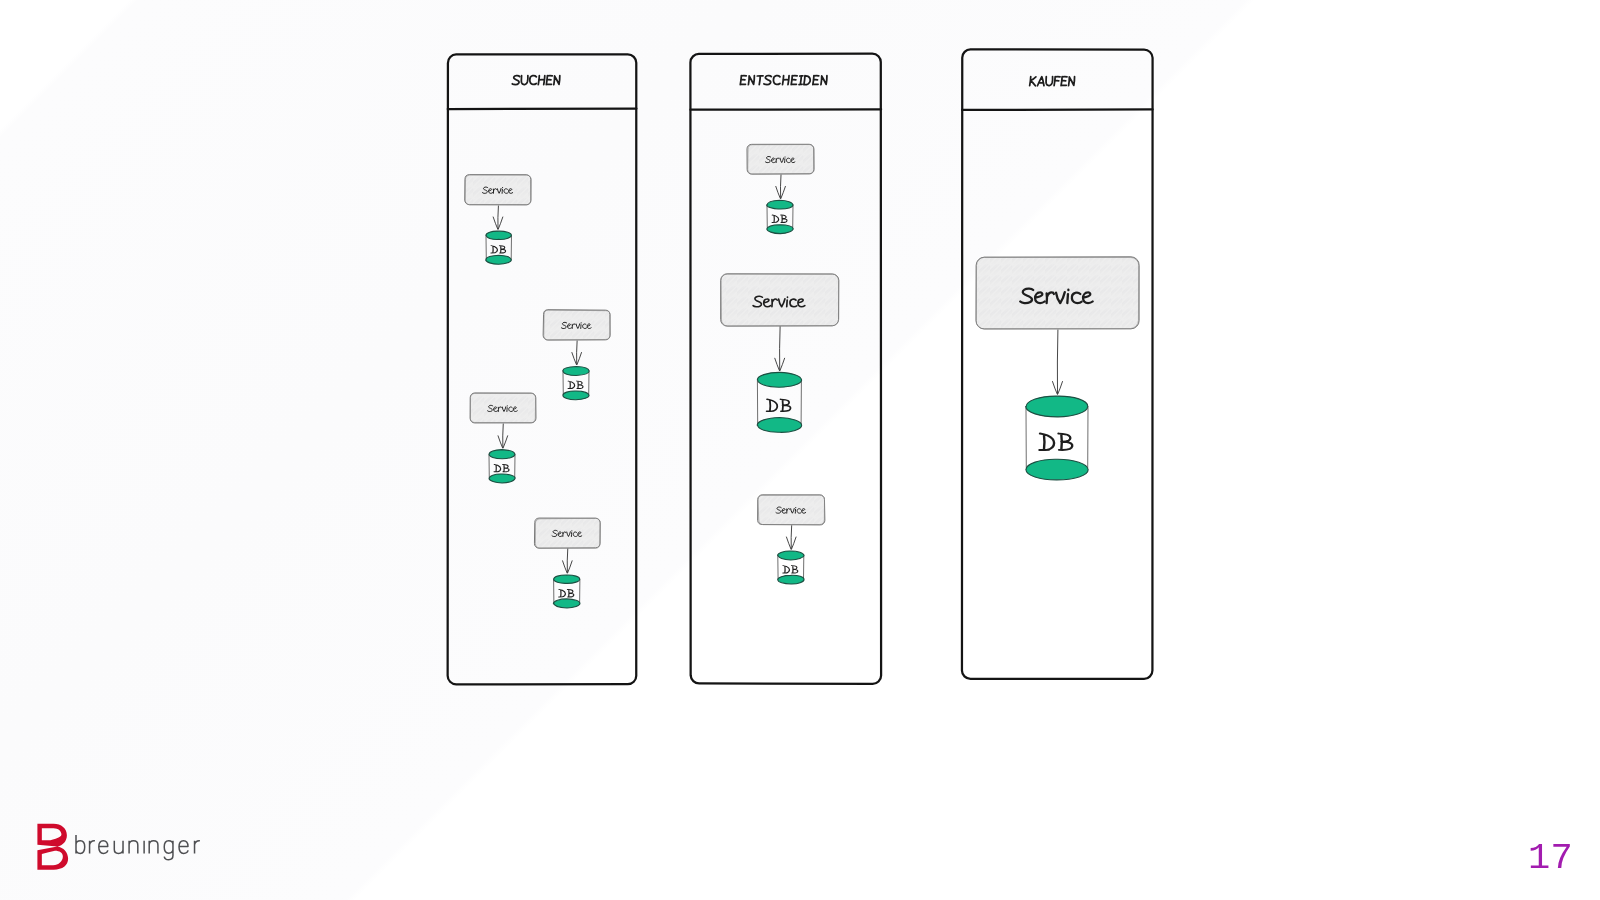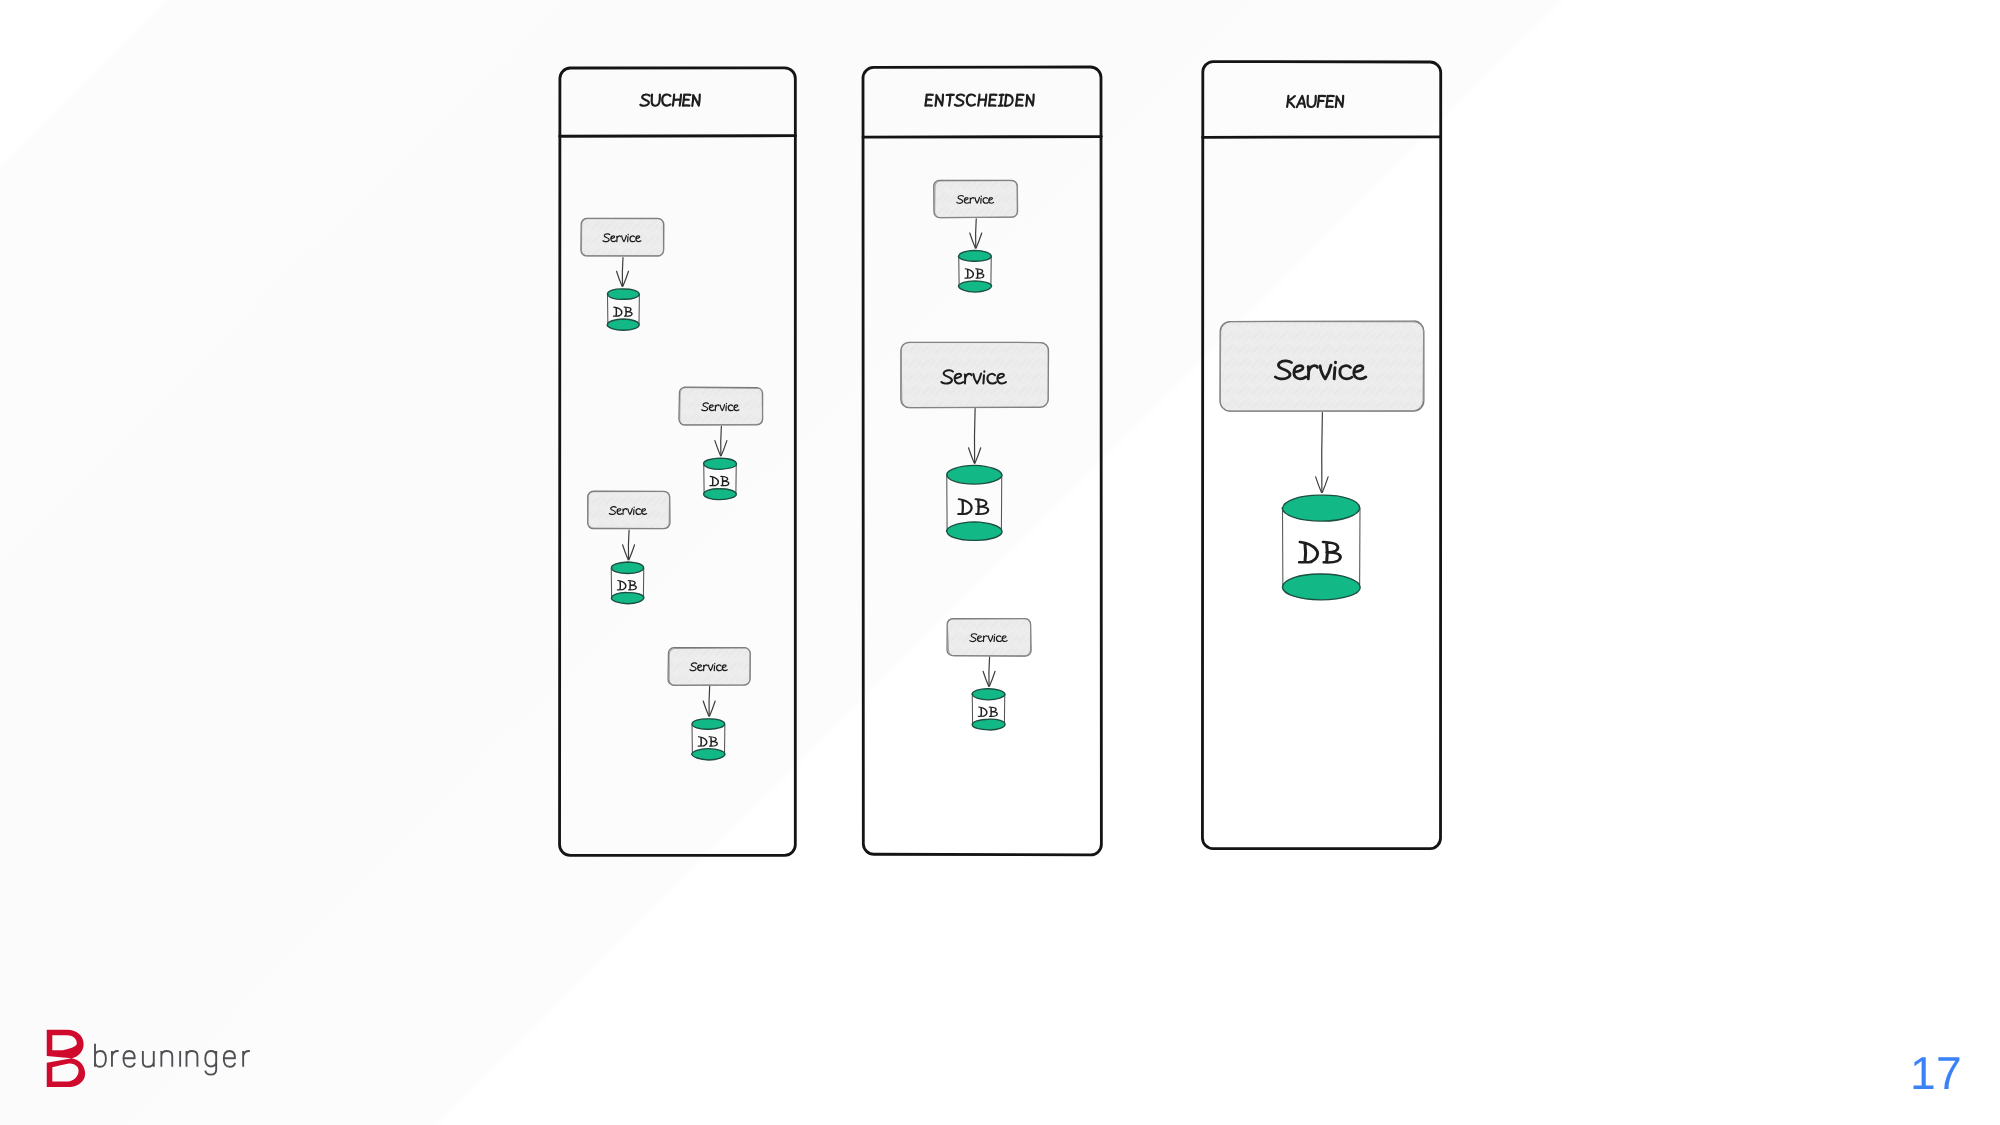--- a/index.html
+++ b/index.html
@@ -11,22 +11,22 @@
      background:linear-gradient(135deg,#ffffff 0%,#ffffff 5.2%,#fcfcfd 5.5%,
                 #fbfbfc 30%,#fcfcfd 49.8%,#ffffff 50.2%,#ffffff 100%);}
   svg.diagram{position:absolute;left:0;top:0;}
   .card{fill:none;stroke:#141414;stroke-width:2.25;stroke-linecap:round;stroke-linejoin:round;}
   .svcbox{fill:url(#hachure);stroke:#767676;stroke-width:1.0;stroke-linejoin:round;}
   .svcbox2{fill:none;stroke:#8a8a8a;stroke-width:0.75;stroke-linejoin:round;opacity:0.85;}
   .arrow{fill:none;stroke:#3d3d3d;stroke-width:0.95;stroke-linecap:round;stroke-linejoin:round;}
   .dbside{fill:none;stroke:#555555;stroke-width:0.85;stroke-linecap:round;}
   .dbfill{fill:#12b886;stroke:#1d4f42;stroke-width:1.1;stroke-linejoin:round;}
   .ink{fill:none;stroke:#1e1e1e;stroke-linecap:round;stroke-linejoin:round;}
-  #pagenum{position:absolute;left:1528px;top:840px;font-size:37px;color:#3b82f6;
-     font-family:Liberation Sans, sans-serif;letter-spacing:0.3px;line-height:1;}
+  #pagenum{position:absolute;left:1528px;top:840px;font-size:37px;color:#a21caf;
+     font-family:Liberation Mono, monospace;letter-spacing:0.3px;line-height:1;}
 </style>
 </head>
 <body>
 
 <div id="slide">
   <div id="bgwash"></div>
   <svg class="diagram" width="1600" height="900" viewBox="0 0 1600 900">
    <defs>
      <linearGradient id="svcgrad" x1="0" y1="0" x2="0.35" y2="1">
        <stop offset="0%" stop-color="#efefef"></stop>

